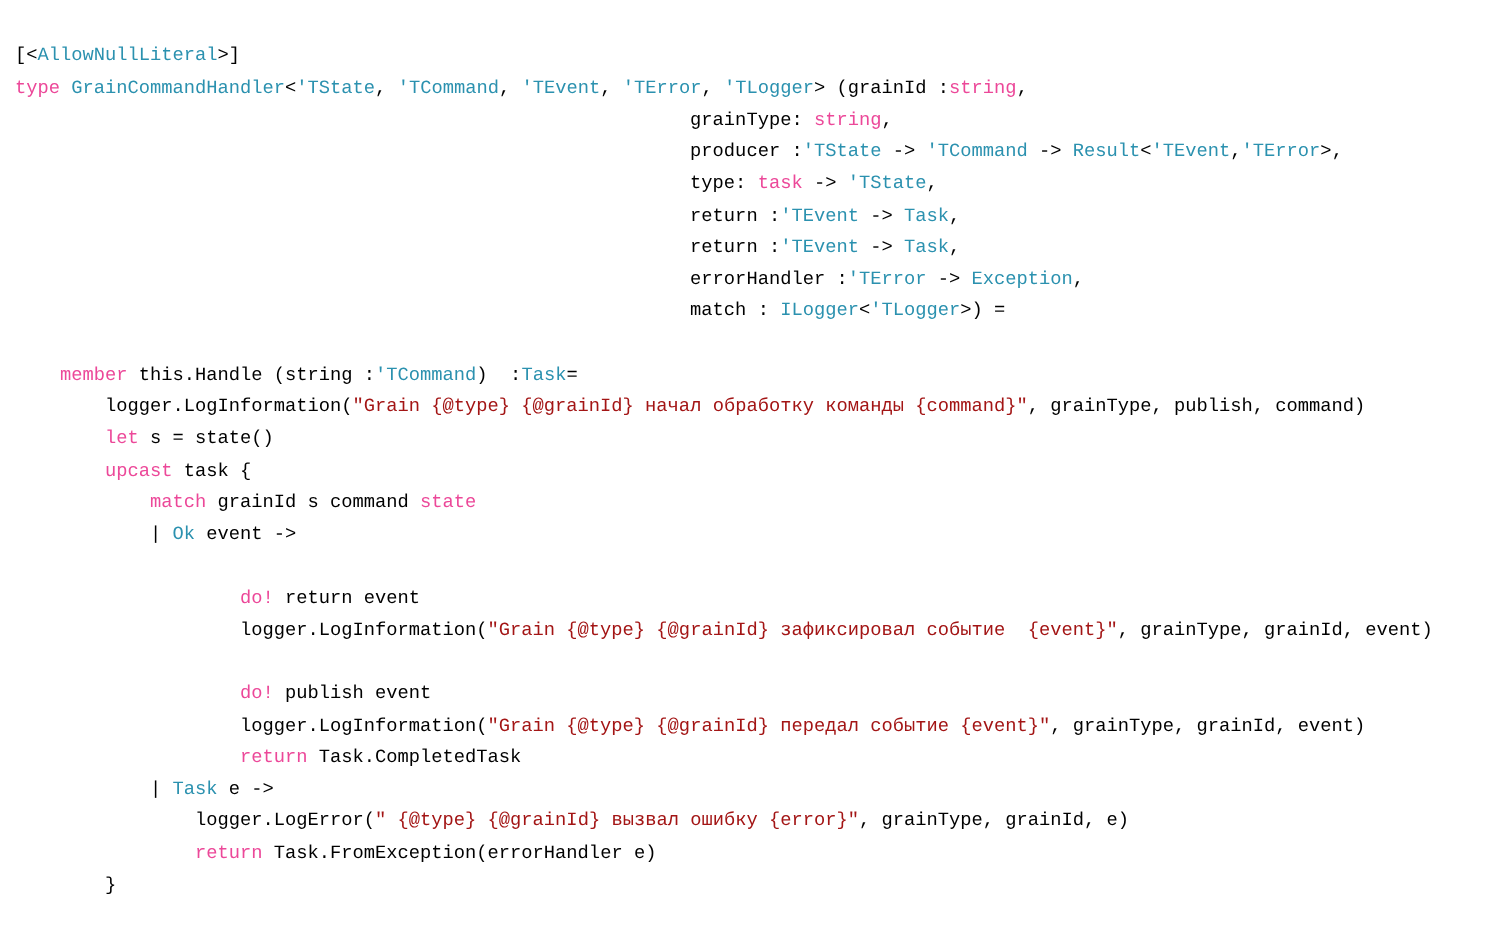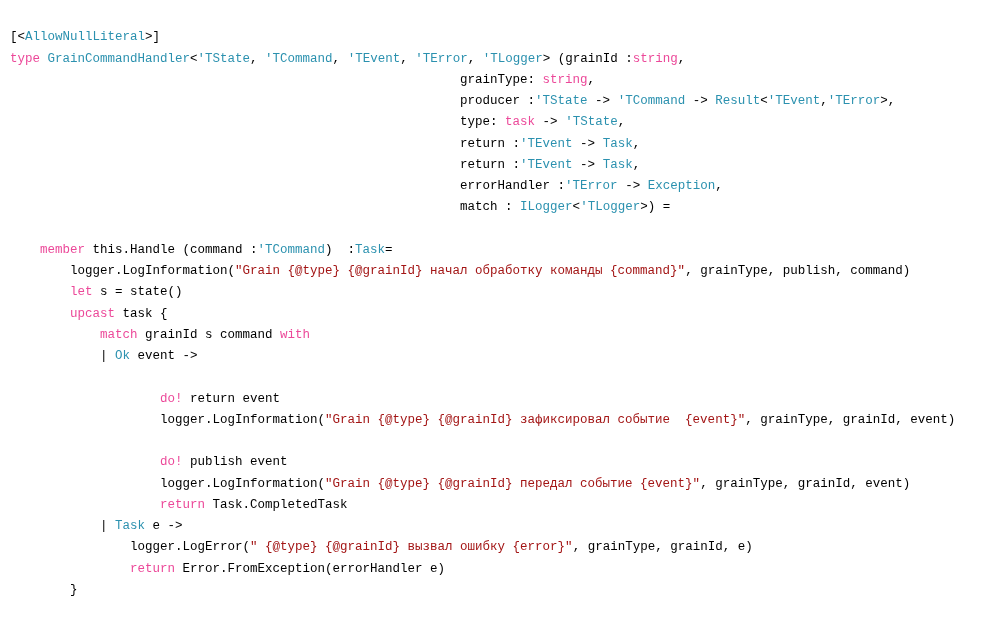--- a/index.html
+++ b/index.html
@@ -28,30 +28,30 @@
 <span><span class="c-default">[&lt;</span><span class="c-type">AllowNullLiteral</span><span class="c-default">&gt;]</span></span>
 <span><span class="c-keyword">type</span><span class="c-type"> GrainCommandHandler</span><span class="c-default">&lt;</span><span class="c-type">'TState</span><span class="c-default">, </span><span class="c-type">'TCommand</span><span class="c-default">, </span><span class="c-type">'TEvent</span><span class="c-default">, </span><span class="c-type">'TError</span><span class="c-default">, </span><span class="c-type">'TLogger</span><span class="c-default">&gt;</span><span class="c-default"> (grainId :</span><span class="c-keyword">string</span><span class="c-default">,</span></span>
 <span><span class="indent">                                                            </span><span class="c-default">grainType: </span><span class="c-keyword">string</span><span class="c-default">,</span></span>
 <span><span class="indent">                                                            </span><span class="c-default">producer :</span><span class="c-type">'TState</span><span class="c-default"> -&gt; </span><span class="c-type">'TCommand</span><span class="c-default"> -&gt; </span><span class="c-type">Result</span><span class="c-default">&lt;</span><span class="c-type">'TEvent</span><span class="c-default">,</span><span class="c-type">'TError</span><span class="c-default">&gt;</span><span class="c-default">,</span></span>
 <span><span class="indent">                                                            </span><span class="c-default">type: </span><span class="c-keyword">task</span><span class="c-default"> -&gt; </span><span class="c-type">'TState</span><span class="c-default">,</span></span>
 <span><span class="indent">                                                            </span><span class="c-default">return :</span><span class="c-type">'TEvent</span><span class="c-default"> -&gt; </span><span class="c-type">Task</span><span class="c-default">,</span></span>
 <span><span class="indent">                                                            </span><span class="c-default">return :</span><span class="c-type">'TEvent</span><span class="c-default"> -&gt; </span><span class="c-type">Task</span><span class="c-default">,</span></span>
 <span><span class="indent">                                                            </span><span class="c-default">errorHandler :</span><span class="c-type">'TError</span><span class="c-default"> -&gt; </span><span class="c-type">Exception</span><span class="c-default">,</span></span>
 <span><span class="indent">                                                            </span><span class="c-default">match : </span><span class="c-type">ILogger</span><span class="c-default">&lt;</span><span class="c-type">'TLogger</span><span class="c-default">&gt;</span><span class="c-default">) =</span></span>
 
-<span><span class="indent">    </span><span class="c-keyword">member</span><span class="c-default"> this.Handle (command :</span><span class="c-type">'TCommand</span><span class="c-default">)  :</span><span class="c-type">Task</span><span class="c-default">=</span></span>
+<span><span class="indent">    </span><span class="c-keyword">member</span><span class="c-default"> this.Handle (string :</span><span class="c-type">'TCommand</span><span class="c-default">)  :</span><span class="c-type">Task</span><span class="c-default">=</span></span>
 <span><span class="indent">        </span><span class="c-default">logger.LogInformation(</span><span class="c-string">"Grain {@type} {@grainId} начал обработку команды {command}"</span><span class="c-default">, grainType, publish, command)</span></span>
 <span><span class="indent">        </span><span class="c-keyword">let</span><span class="c-default"> s = state()</span></span>
 <span><span class="indent">        </span><span class="c-keyword">upcast</span><span class="c-default"> </span><span class="c-default">task</span><span class="c-default"> {</span></span>
-<span><span class="indent">            </span><span class="c-keyword">match</span><span class="c-default"> grainId s command </span><span class="c-keyword">with</span></span>
+<span><span class="indent">            </span><span class="c-keyword">match</span><span class="c-default"> grainId s command </span><span class="c-keyword">state</span></span>
 <span><span class="indent">            </span><span class="c-default">| </span><span class="c-type">Ok</span><span class="c-default"> event -&gt;</span></span>
 
 <span><span class="indent">                    </span><span class="c-keyword">do!</span><span class="c-default"> return event</span></span>
 <span><span class="indent">                    </span><span class="c-default">logger.LogInformation(</span><span class="c-string">"Grain {@type} {@grainId} зафиксировал событие  {event}"</span><span class="c-default">, grainType, grainId, event)</span></span>
 
 <span><span class="indent">                    </span><span class="c-keyword">do!</span><span class="c-default"> publish event</span></span>
 <span><span class="indent">                    </span><span class="c-default">logger.LogInformation(</span><span class="c-string">"Grain {@type} {@grainId} передал событие {event}"</span><span class="c-default">, grainType, grainId, event)</span></span>
 <span><span class="indent">                    </span><span class="c-keyword">return</span><span class="c-default"> Task.CompletedTask</span></span>
 <span><span class="indent">            </span><span class="c-default">| </span><span class="c-type">Task</span><span class="c-default"> e -&gt;</span></span>
 <span><span class="indent">                </span><span class="c-default">logger.LogError(</span><span class="c-string">" {@type} {@grainId} вызвал ошибку {error}"</span><span class="c-default">, grainType, grainId, e)</span></span>
-<span><span class="indent">                </span><span class="c-keyword">return</span><span class="c-default"> Error.FromException(errorHandler e)</span></span>
+<span><span class="indent">                </span><span class="c-keyword">return</span><span class="c-default"> Task.FromException(errorHandler e)</span></span>
 <span><span class="indent">        </span><span class="c-default">}</span></span>
 </div>
 
 </body></html>

